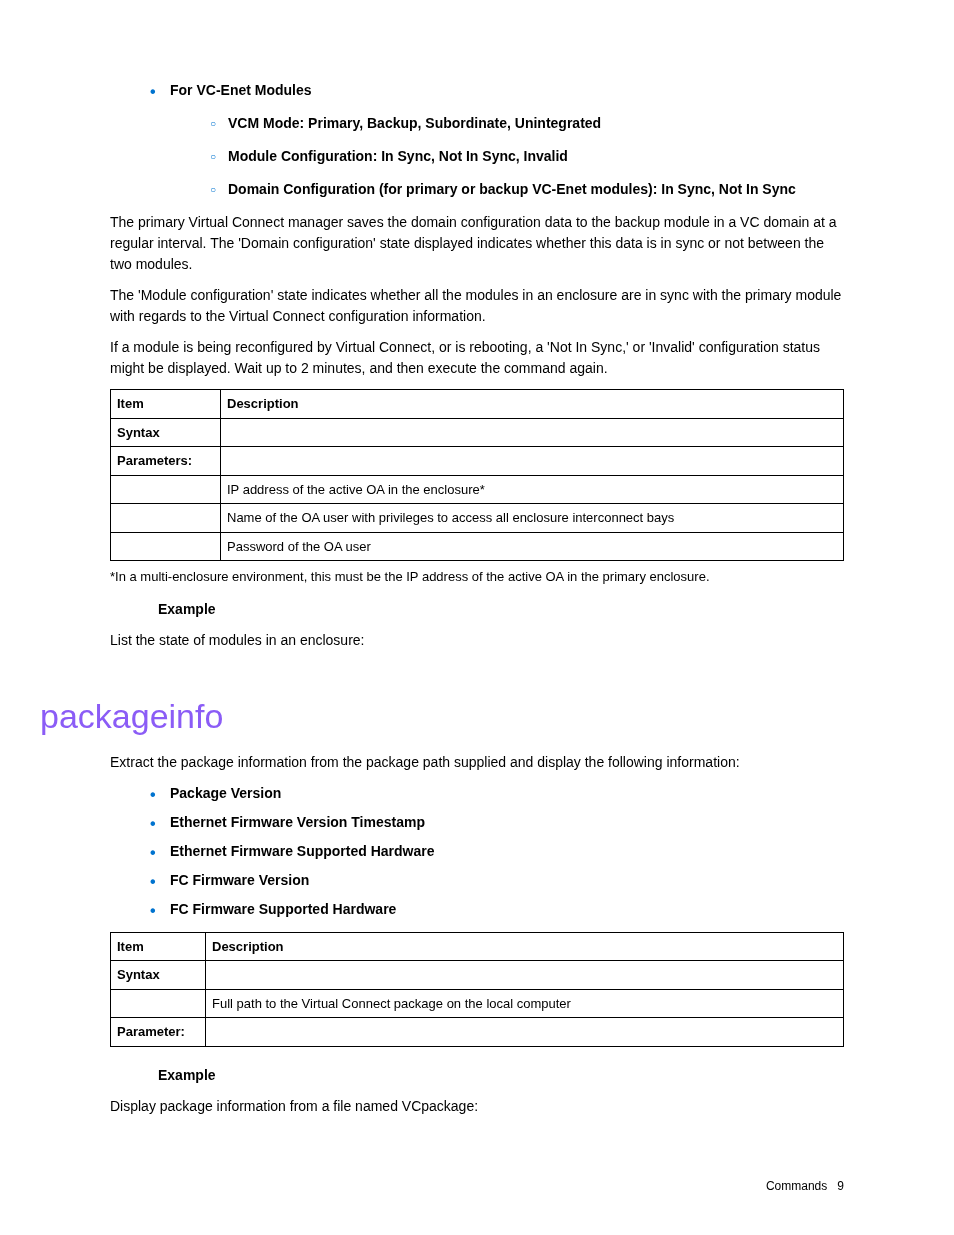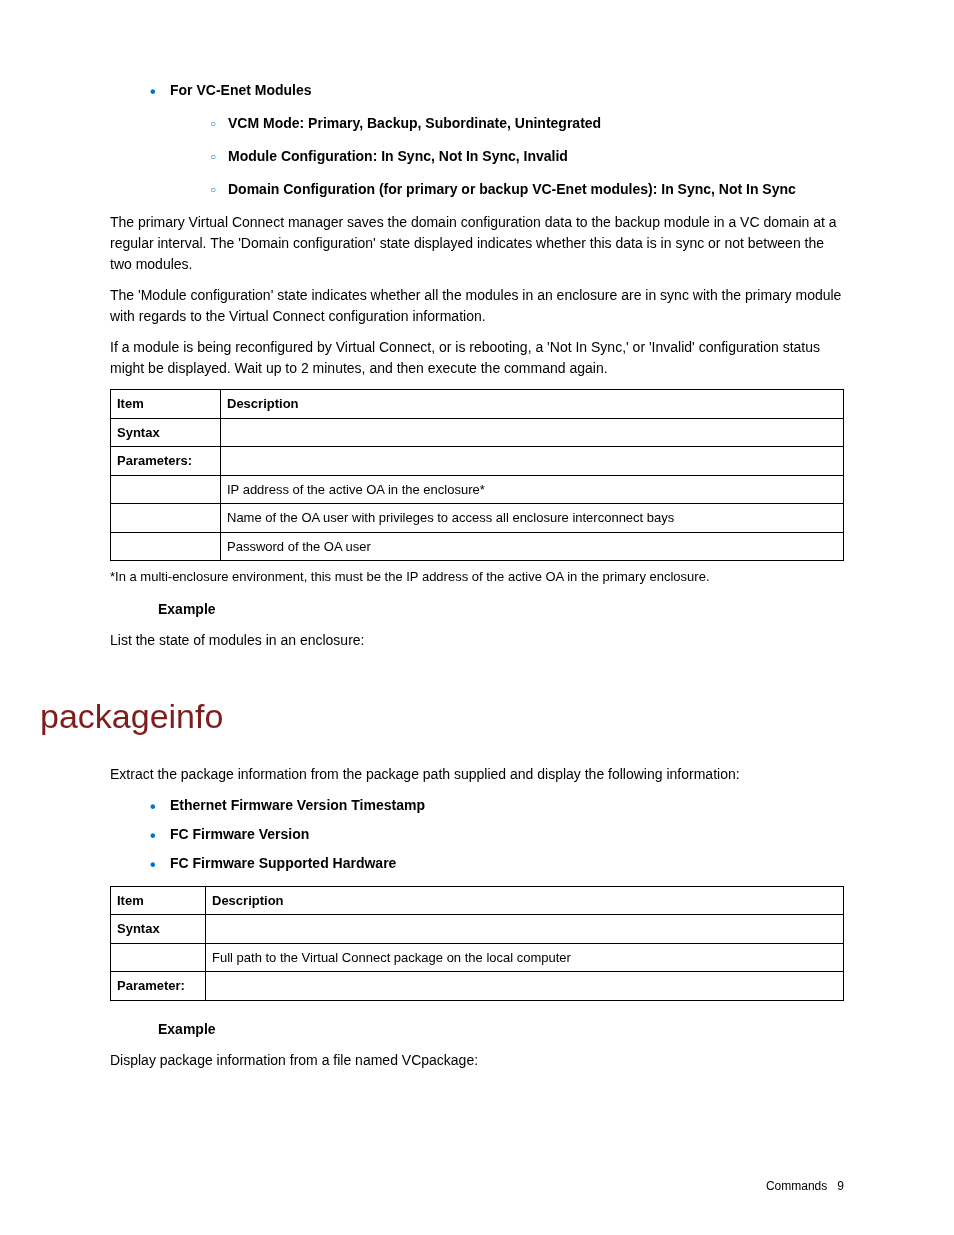--- a/index.html
+++ b/index.html
@@ -28,22 +28,22 @@
     table.doc-table { border-collapse: collapse; width: 100%; margin: 0 0 6px 0; font-size: 13px; }
     table.doc-table th, table.doc-table td { border: 1px solid #000; padding: 4px 6px; text-align: left; vertical-align: top; }
     table.doc-table th { font-weight: bold; }
     .col-item { width: 110px; }
     .footnote { font-size: 13px; margin-bottom: 12px; }
     .bold-label { font-weight: bold; margin: 10px 0 8px 0; padding-left: 48px; }
     h1.section-title {
       font-family: Arial, Helvetica, sans-serif;
       font-weight: normal;
       font-size: 34px;
-      color: #7f1d1d;
-      margin: 40px 0 22px -70px;
+      color: #8b5cf6;
+      margin: 40px 0 10px -70px;
     }
     .footer {
       position: absolute;
       bottom: 40px;
       right: 110px;
       font-size: 12px;
     }
   </style>
 </head>
 <body>
@@ -95,21 +95,23 @@
 <p class="footnote">*In a multi-enclosure environment, this must be the IP address of the active OA in the primary enclosure.</p>
 
 <p class="bold-label">Example</p>
 <p class="para">List the state of modules in an enclosure:</p>
 
 <h1 class="section-title">packageinfo</h1>
 
 <p class="para">Extract the package information from the package path supplied and display the following information:</p>
 
 <ul class="bullet-list">
+  <li>Package Version</li>
   <li>Ethernet Firmware Version Timestamp</li>
+  <li>Ethernet Firmware Supported Hardware</li>
   <li>FC Firmware Version</li>
   <li>FC Firmware Supported Hardware</li>
 </ul>
 
 <table class="doc-table">
   <tbody>
       <tr>
     <th class="col-item" style="width:95px">Item</th>
     <th>Description</th>
   </tr>

